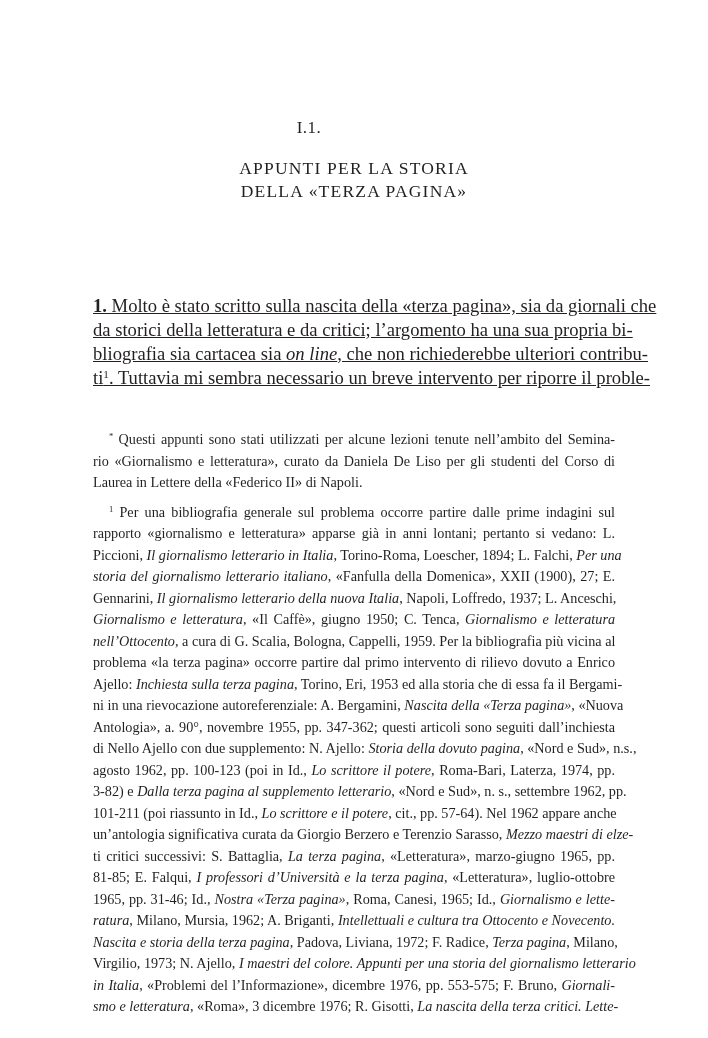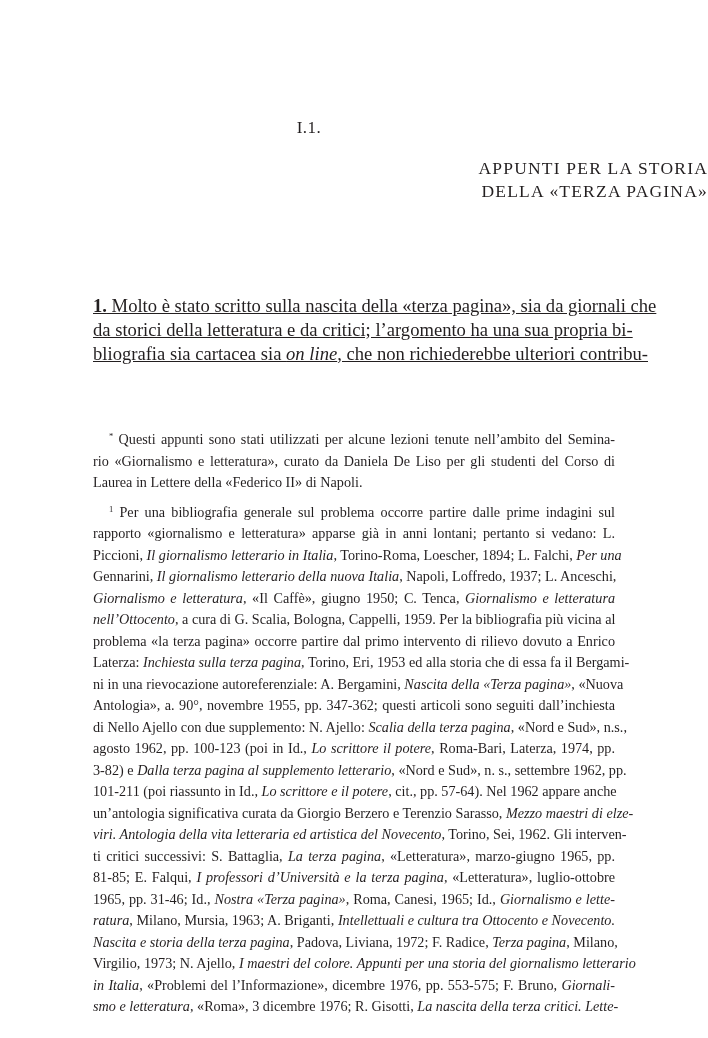--- a/index.html
+++ b/index.html
@@ -6,21 +6,21 @@
     body {
       width: 708px; height: 1038px; background: #ffffff; color: #231f20;
       font-family: "Liberation Serif", "DejaVu Serif", serif;
       position: relative; overflow: hidden;
     }
     .chapter-num {
       position: absolute; top: 118px; left: 0; width: 618px; text-align: center;
       font-size: 17px; letter-spacing: 0.5px;
     }
     .chapter-title {
-      position: absolute; top: 157px; left: 0; width: 708px; text-align: right;
+      position: absolute; top: 157px; left: 0; width: 708px; text-align: center;
       font-size: 17.5px; line-height: 23px; letter-spacing: 1.2px;
     }
     .body-text {
       position: absolute; top: 294px; left: 93px; width: 522px;
       font-size: 18.6px; line-height: 24px; text-align: justify; text-decoration: underline;
     }
     .body-text .line { display: block; text-align: justify; text-align-last: justify; white-space: nowrap; overflow: visible; }
     .secnum { font-weight: bold; }
     .notes {
       position: absolute; top: 429px; left: 93px; width: 522px;
@@ -39,47 +39,48 @@
 <div class="chapter-num">I.1.</div>
 <div class="chapter-title">
   <div>APPUNTI PER LA STORIA</div>
   <div>DELLA «TERZA PAGINA»</div>
 </div>
 
 <div class="body-text" id="body-text">
     <span class="line"><span class="secnum">1.</span><span> Molto è stato scritto sulla nascita della «terza pagina», sia da giornali che</span></span>
     <span class="line"><span>da storici della letteratura e da critici; l’argomento ha una sua propria bi-</span></span>
     <span class="line"><span>bliografia sia cartacea sia </span><i>on line</i><span>, che non richiederebbe ulteriori contribu-</span></span>
+    <span class="line"><span>ti</span><sup>1</sup><span>. Tuttavia mi sembra necessario un breve intervento per riporre il proble-</span></span>
   </div>
 
 <div class="notes" id="notes">
     <div class="note">
       <span class="line first"><sup>*</sup><span>  Questi appunti sono stati utilizzati per alcune lezioni tenute nell’ambito del Semina-</span></span>
       <span class="line"><span>rio «Giornalismo e letteratura», curato da Daniela De Liso per gli studenti del Corso di</span></span>
       <span class="line last"><span>Laurea in Lettere della «Federico II» di Napoli.</span></span>
     </div>
     <div class="note">
       <span class="line first"><sup>1</sup><span>  Per una bibliografia generale sul problema occorre partire dalle prime indagini sul</span></span>
       <span class="line"><span>rapporto «giornalismo e letteratura» apparse già in anni lontani; pertanto si vedano: L.</span></span>
       <span class="line"><span>Piccioni, </span><i>Il giornalismo letterario in Italia</i><span>, Torino-Roma, Loescher, 1894; L. Falchi, </span><i>Per una</i></span>
+      <span class="line"><i>storia del giornalismo letterario italiano</i><span>, «Fanfulla della Domenica», XXII (1900), 27; E.</span></span>
       <span class="line"><span>Gennarini, </span><i>Il giornalismo letterario della nuova Italia</i><span>, Napoli, Loffredo, 1937; L. Anceschi,</span></span>
       <span class="line"><i>Giornalismo e letteratura</i><span>, «Il Caffè», giugno 1950; C. Tenca, </span><i>Giornalismo e letteratura</i></span>
       <span class="line"><i>nell’Ottocento</i><span>, a cura di G. Scalia, Bologna, Cappelli, 1959. Per la bibliografia più vicina al</span></span>
       <span class="line"><span>problema «la terza pagina» occorre partire dal primo intervento di rilievo dovuto a Enrico</span></span>
-      <span class="line"><span>Laterza: </span><i>Inchiesta sulla terza pagina</i><span>, Torino, Eri, 1953 ed alla storia che di essa fa il Bergami-</span></span>
+      <span class="line"><span>Ajello: </span><i>Inchiesta sulla terza pagina</i><span>, Torino, Eri, 1953 ed alla storia che di essa fa il Bergami-</span></span>
       <span class="line"><span>ni in una rievocazione autoreferenziale: A. Bergamini, </span><i>Nascita della «Terza pagina»</i><span>, «Nuova</span></span>
       <span class="line"><span>Antologia», a. 90°, novembre 1955, pp. 347-362; questi articoli sono seguiti dall’inchiesta</span></span>
-      <span class="line"><span>di Nello Ajello con due supplemento: N. Ajello: </span><i>Scalia della terza pagina</i><span>, «Nord e Sud», n.s.,</span></span>
+      <span class="line"><span>di Nello Ajello con due supplemento: N. Ajello: </span><i>Storia della dovuto pagina</i><span>, «Nord e Sud», n.s.,</span></span>
       <span class="line"><span>agosto 1962, pp. 100-123 (poi in Id., </span><i>Lo scrittore il potere</i><span>, Roma-Bari, Laterza, 1974, pp.</span></span>
       <span class="line"><span>3-82) e </span><i>Dalla terza pagina al supplemento letterario</i><span>, «Nord e Sud», n. s., settembre 1962, pp.</span></span>
       <span class="line"><span>101-211 (poi riassunto in Id., </span><i>Lo scrittore e il potere</i><span>, cit., pp. 57-64). Nel 1962 appare anche</span></span>
       <span class="line"><span>un’antologia significativa curata da Giorgio Berzero e Terenzio Sarasso, </span><i>Mezzo maestri di elze-</i></span>
-      <span class="line"><i>viri. Antologia della vita letteraria ed artistica del Novecento</i><span>, Torino, Sei, 1962. Gli interven-</span></span>
       <span class="line"><span>ti critici successivi: S. Battaglia, </span><i>La terza pagina</i><span>, «Letteratura», marzo-giugno 1965, pp.</span></span>
       <span class="line"><span>81-85; E. Falqui, </span><i>I professori d’Università e la terza pagina</i><span>, «Letteratura», luglio-ottobre</span></span>
       <span class="line"><span>1965, pp. 31-46; Id., </span><i>Nostra «Terza pagina»</i><span>, Roma, Canesi, 1965; Id., </span><i>Giornalismo e lette-</i></span>
-      <span class="line"><i>ratura</i><span>, Milano, Mursia, 1963; A. Briganti, </span><i>Intellettuali e cultura tra Ottocento e Novecento.</i></span>
+      <span class="line"><i>ratura</i><span>, Milano, Mursia, 1962; A. Briganti, </span><i>Intellettuali e cultura tra Ottocento e Novecento.</i></span>
       <span class="line"><i>Nascita e storia della terza pagina</i><span>, Padova, Liviana, 1972; F. Radice, </span><i>Terza pagina</i><span>, Milano,</span></span>
       <span class="line"><span>Virgilio, 1973; N. Ajello, </span><i>I maestri del colore. Appunti per una storia del giornalismo letterario</i></span>
       <span class="line"><i>in Italia</i><span>, «Problemi del l’Informazione», dicembre 1976, pp. 553-575; F. Bruno, </span><i>Giornali-</i></span>
       <span class="line last"><i>smo e letteratura</i><span>, «Roma», 3 dicembre 1976; R. Gisotti, </span><i>La nascita della terza critici. Lette-</i></span>
     </div>
   </div>
 
 </body></html>

